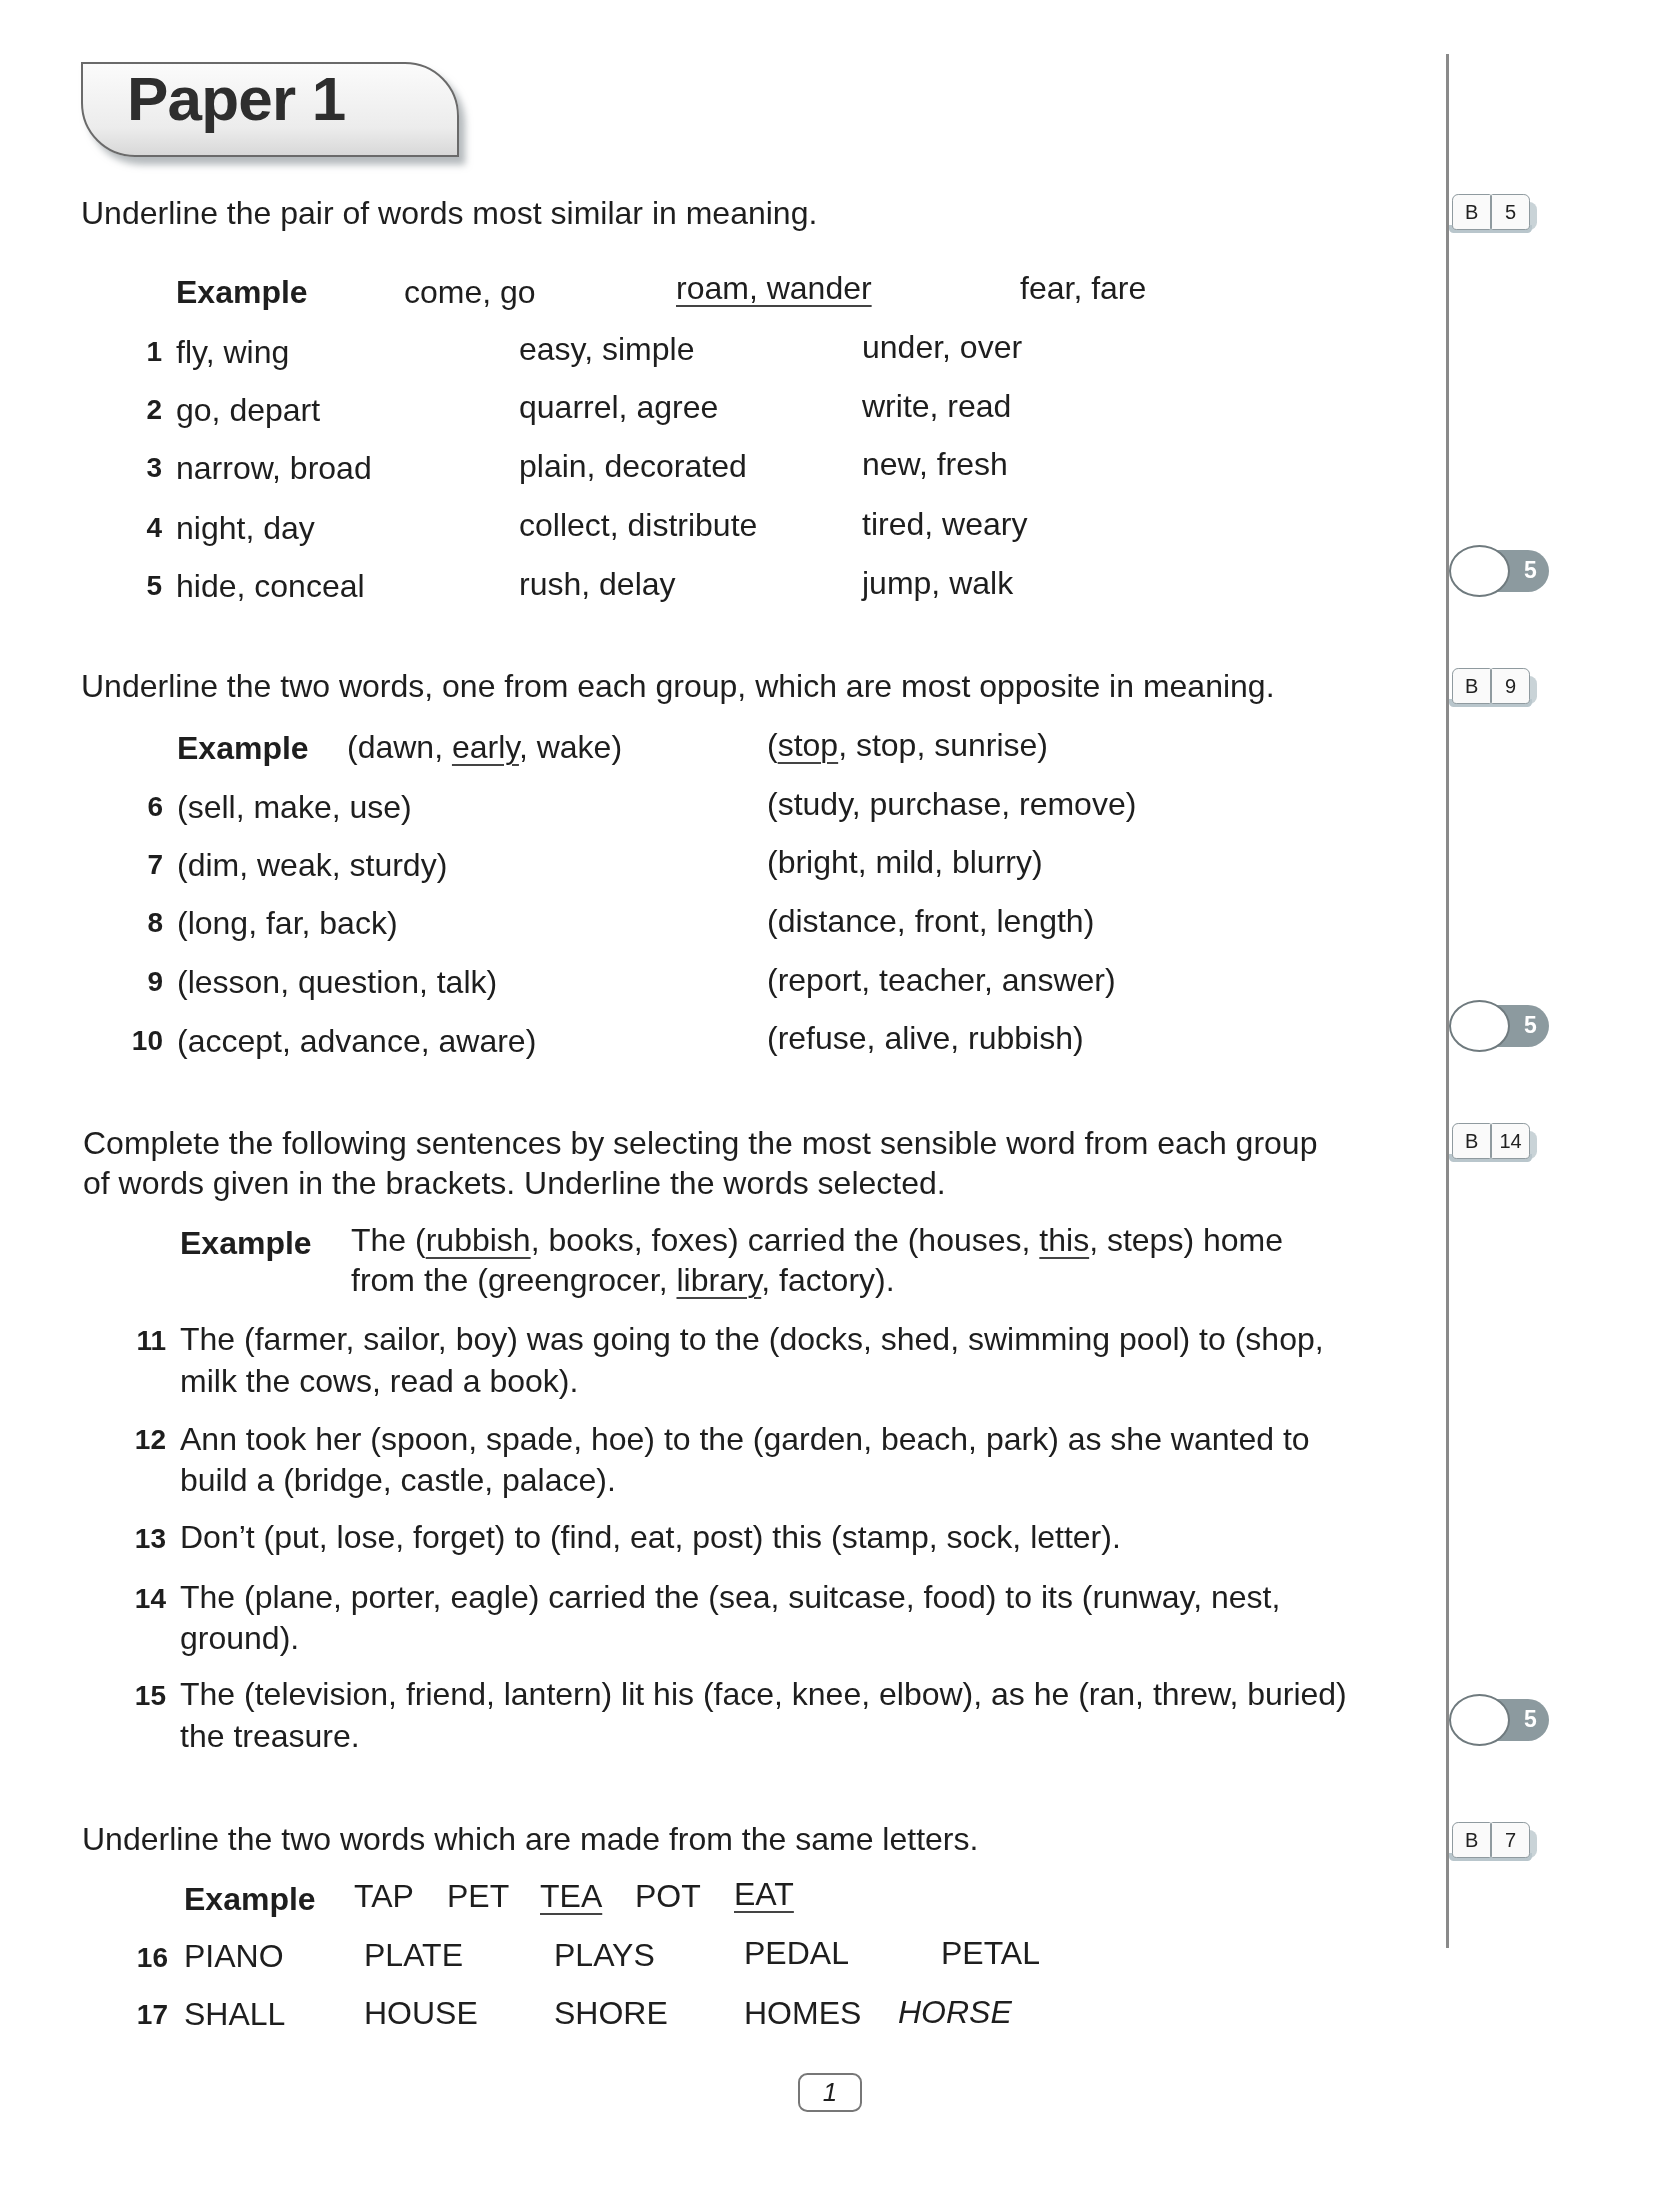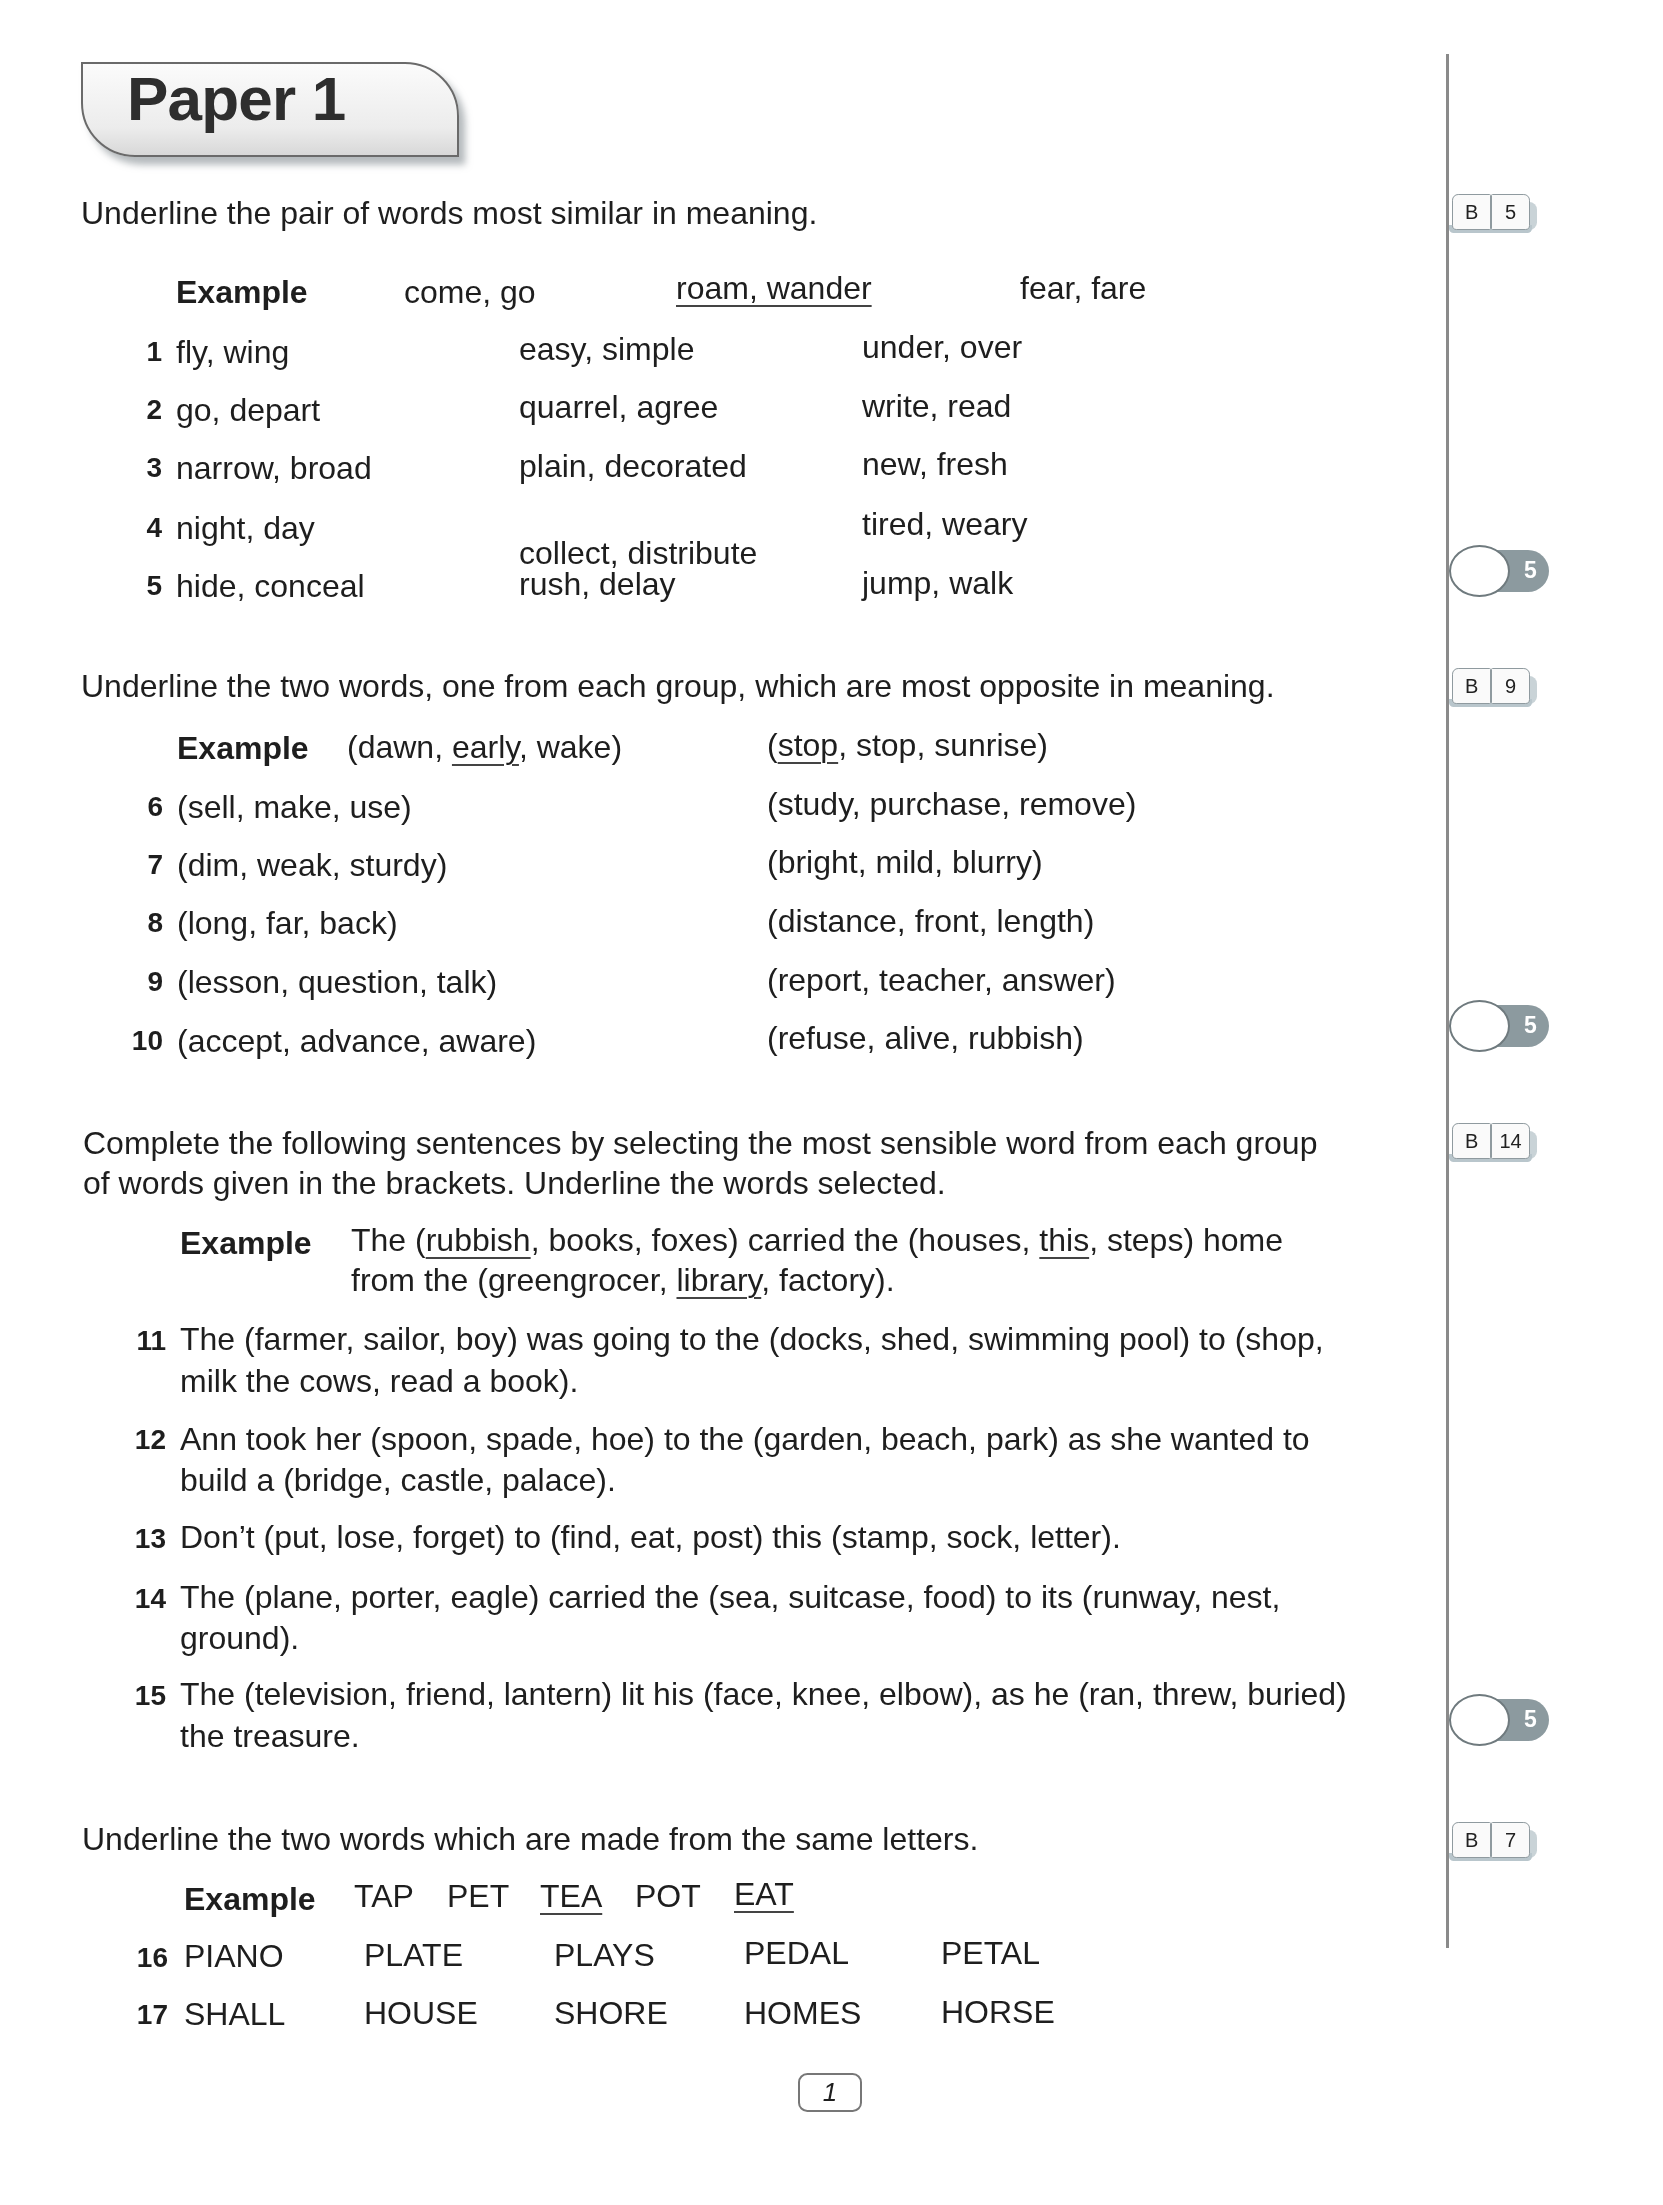--- a/index.html
+++ b/index.html
@@ -65,21 +65,21 @@
 </div>
 <div>
   <div class="abs t num" style="left:116px; top:468px;">3</div>
   <div class="abs t" style="left:176px; top:468px;">narrow, broad</div>
   <div class="abs t" style="left:519px; top:466px;">plain, decorated</div>
   <div class="abs t" style="left:862px; top:464px;">new, fresh</div>
 </div>
 <div>
   <div class="abs t num" style="left:116px; top:528px;">4</div>
   <div class="abs t" style="left:176px; top:528px;">night, day</div>
-  <div class="abs t" style="left:519px; top:525px;margin-top:28px;">collect, distribute</div>
+  <div class="abs t" style="left:519px; top:525px;">collect, distribute</div>
   <div class="abs t" style="left:862px; top:524px;">tired, weary</div>
 </div>
 <div>
   <div class="abs t num" style="left:116px; top:586px;">5</div>
   <div class="abs t" style="left:176px; top:586px;">hide, conceal</div>
   <div class="abs t" style="left:519px; top:584px;">rush, delay</div>
   <div class="abs t" style="left:862px; top:583px;">jump, walk</div>
 </div>
 
 <div class="book" style="top:194px;">
@@ -198,21 +198,21 @@
   <div class="abs t" style="left:554px; top:1955px;">PLAYS</div>
   <div class="abs t" style="left:744px; top:1953px;">PEDAL</div>
   <div class="abs t" style="left:941px; top:1953px;">PETAL</div>
 </div>
 <div>
   <div class="abs t num" style="left:122px; top:2015px;">17</div>
   <div class="abs t" style="left:184px; top:2014px;">SHALL</div>
   <div class="abs t" style="left:364px; top:2013px;">HOUSE</div>
   <div class="abs t" style="left:554px; top:2013px;">SHORE</div>
   <div class="abs t" style="left:744px; top:2013px;">HOMES</div>
-  <div class="abs t" style="left:941px; top:2012px;">HORSE</div>
+  <div class="abs t" style="left:898px; top:2012px;font-style:italic;">HORSE</div>
 </div>
 
 <div class="book" style="top:1822px;">
   <div class="shadow"></div>
     <div class="base"></div>
   <div class="pg l">B</div>
   <div class="pg r">7</div>
 </div>
 
 <div class="pagenum">1</div>

